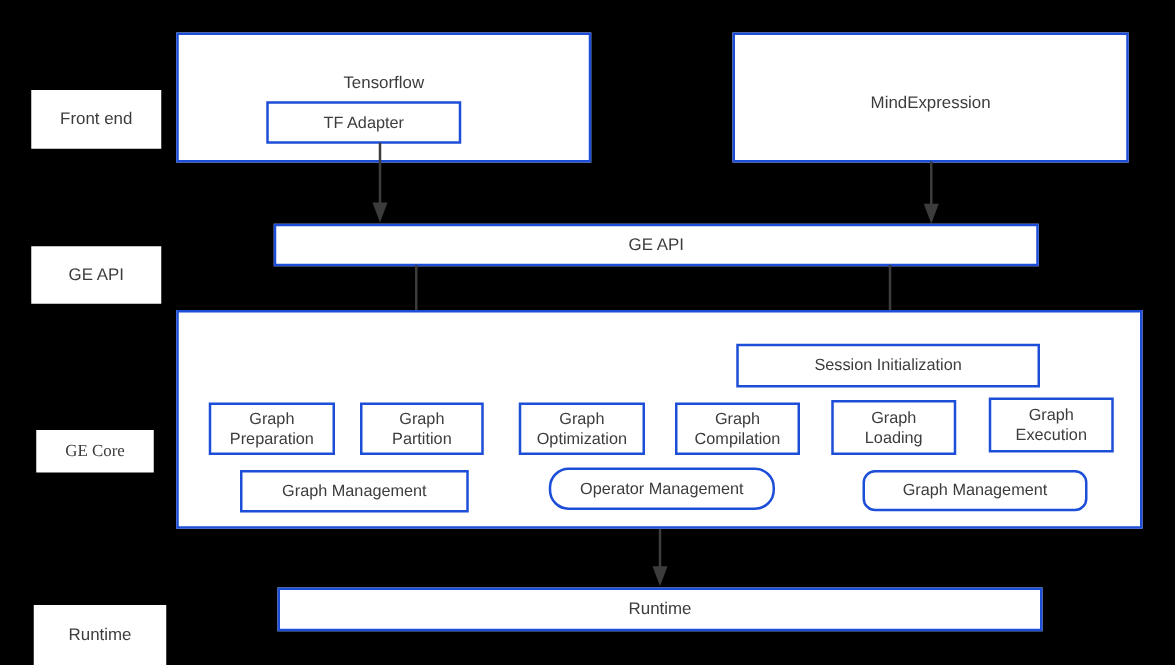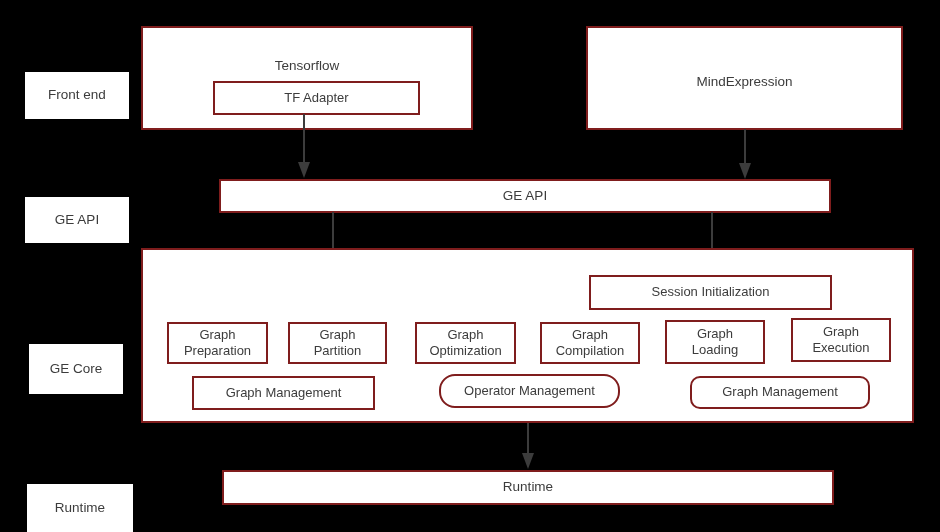--- a/index.html
+++ b/index.html
@@ -18,21 +18,21 @@
   .canvas {
     position: absolute;
     left: 0; top: 0;
     width: 940px;
     height: 532px;
     background: #000000;
   }
   .box {
     position: absolute;
     background: #ffffff;
-    border: 2px solid #7f1d1d;
+    border: 2px solid #1d4ed8;
     box-sizing: border-box;
     display: flex;
     align-items: center;
     justify-content: center;
     text-align: center;
     color: #3c3c3c;
     line-height: 1.25;
     white-space: pre-line;
   }
   .layer-label {
@@ -73,33 +73,33 @@
 <div class="canvas">
 
   <div class="box layer-label" style="left:25px; top:50px; width:104px; height:47px;">
     <span>Front end</span>
   </div>
 
   <div class="box layer-label" style="left:25px; top:175px; width:104px; height:46px;">
     <span>GE API</span>
   </div>
 
-  <div class="box layer-label" style="left:29px; top:322px; width:94px; height:50px;">
+  <div class="box layer-label" style="left:29px; top:322px; width:94px; height:34px;font-family:Liberation Serif, serif;">
     <span>GE Core</span>
   </div>
 
   <div class="box layer-label" style="left:27px; top:462px; width:106px; height:48px;">
     <span>Runtime</span>
   </div>
 
   <div class="box container-box" style="left:141px; top:26px; width:332px; height:104px;">
     <span class="container-title" style="top:30px;">Tensorflow</span>
   </div>
 
-  <div class="box unit" style="left:213px; top:81px; width:207px; height:34px;">
+  <div class="box unit" style="left:213px; top:81px; width:156px; height:34px;">
     <span>TF Adapter</span>
   </div>
 
   <div class="box container-box" style="left:586px; top:26px; width:317px; height:104px;">
     <span class="container-title" style="top:46px;">MindExpression</span>
   </div>
 
   <div class="arrow" style="left:296px; top:114px; width:16px; height:66px;">
     <svg width="16" height="66" viewBox="0 0 16 66">
       <line x1="8" y1="0" x2="8" y2="50" stroke="#3c3c3c" stroke-width="2"></line>

